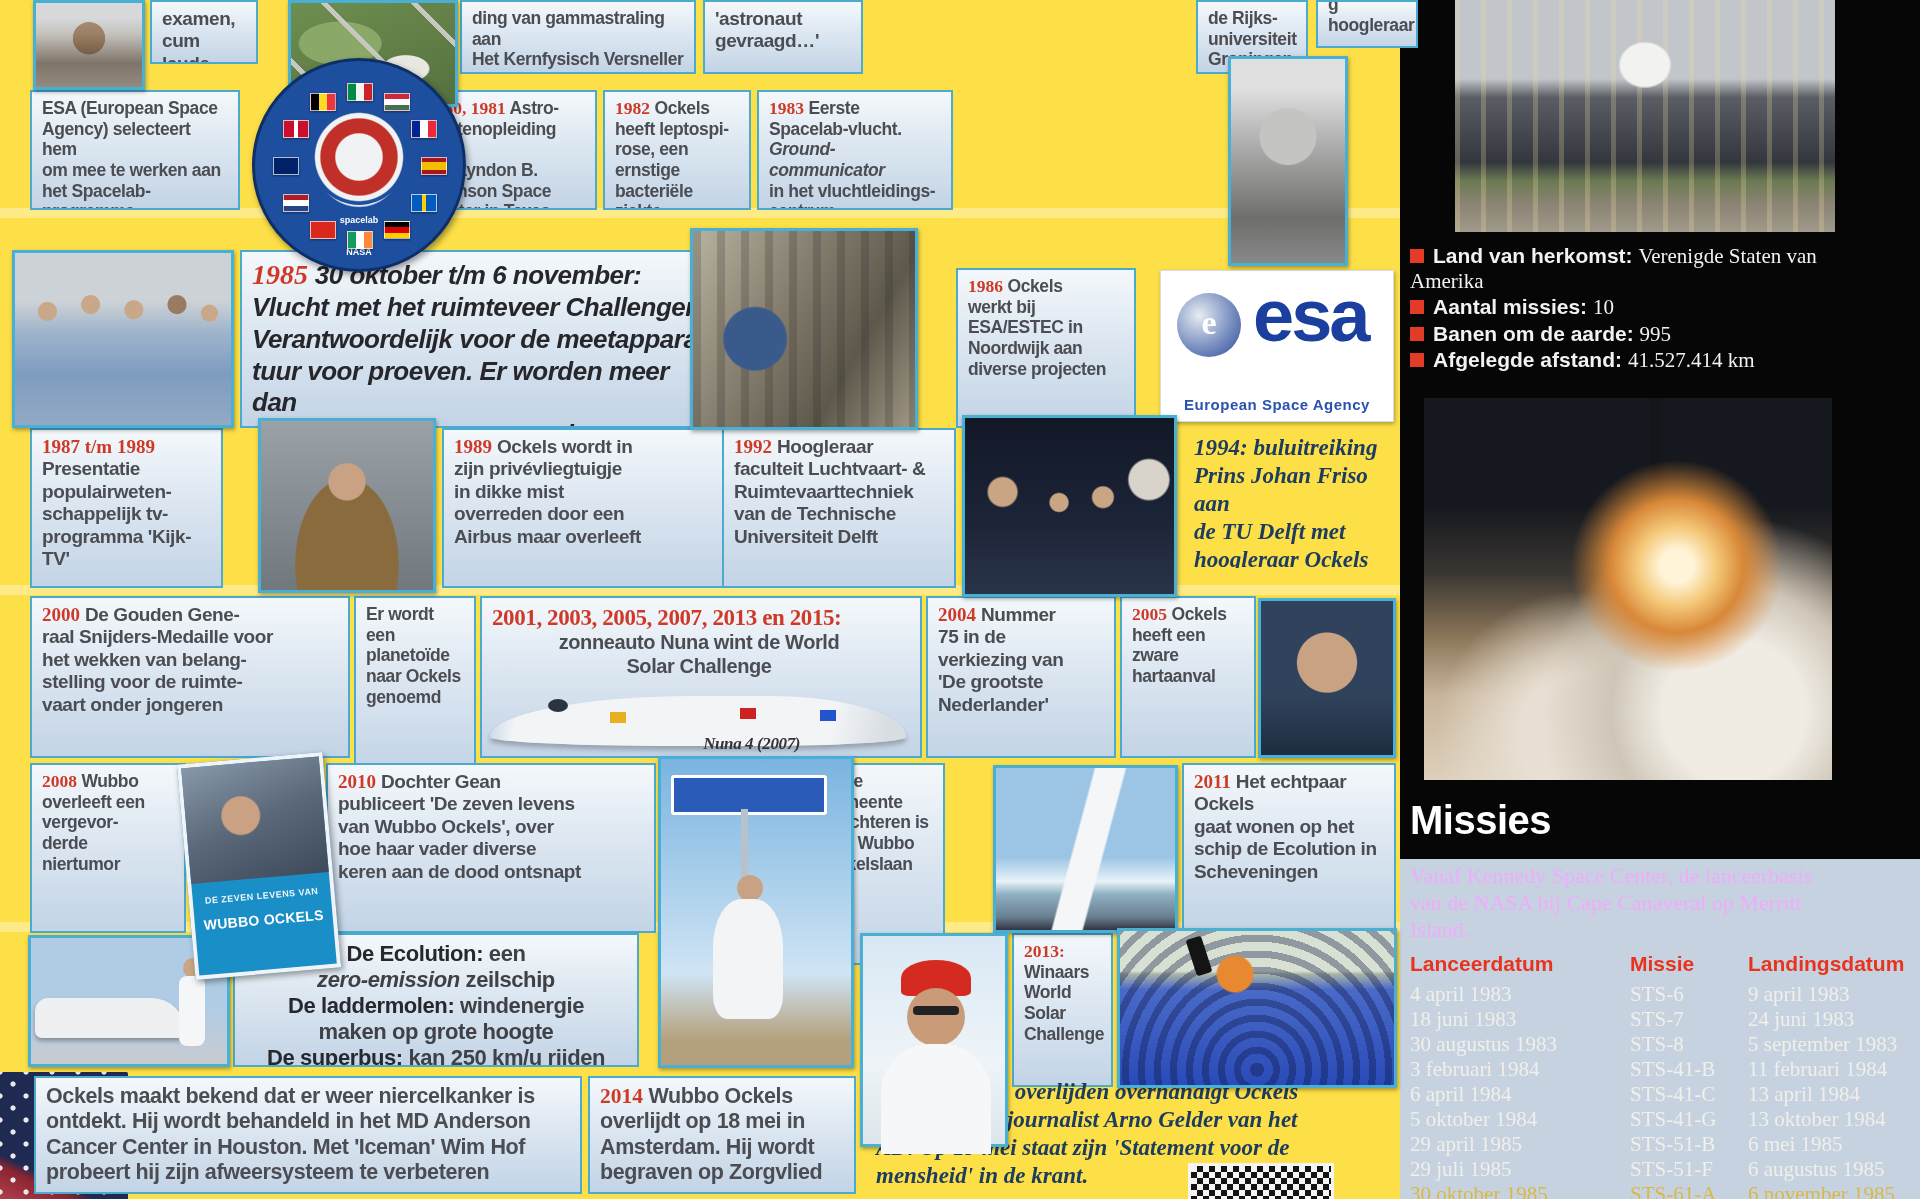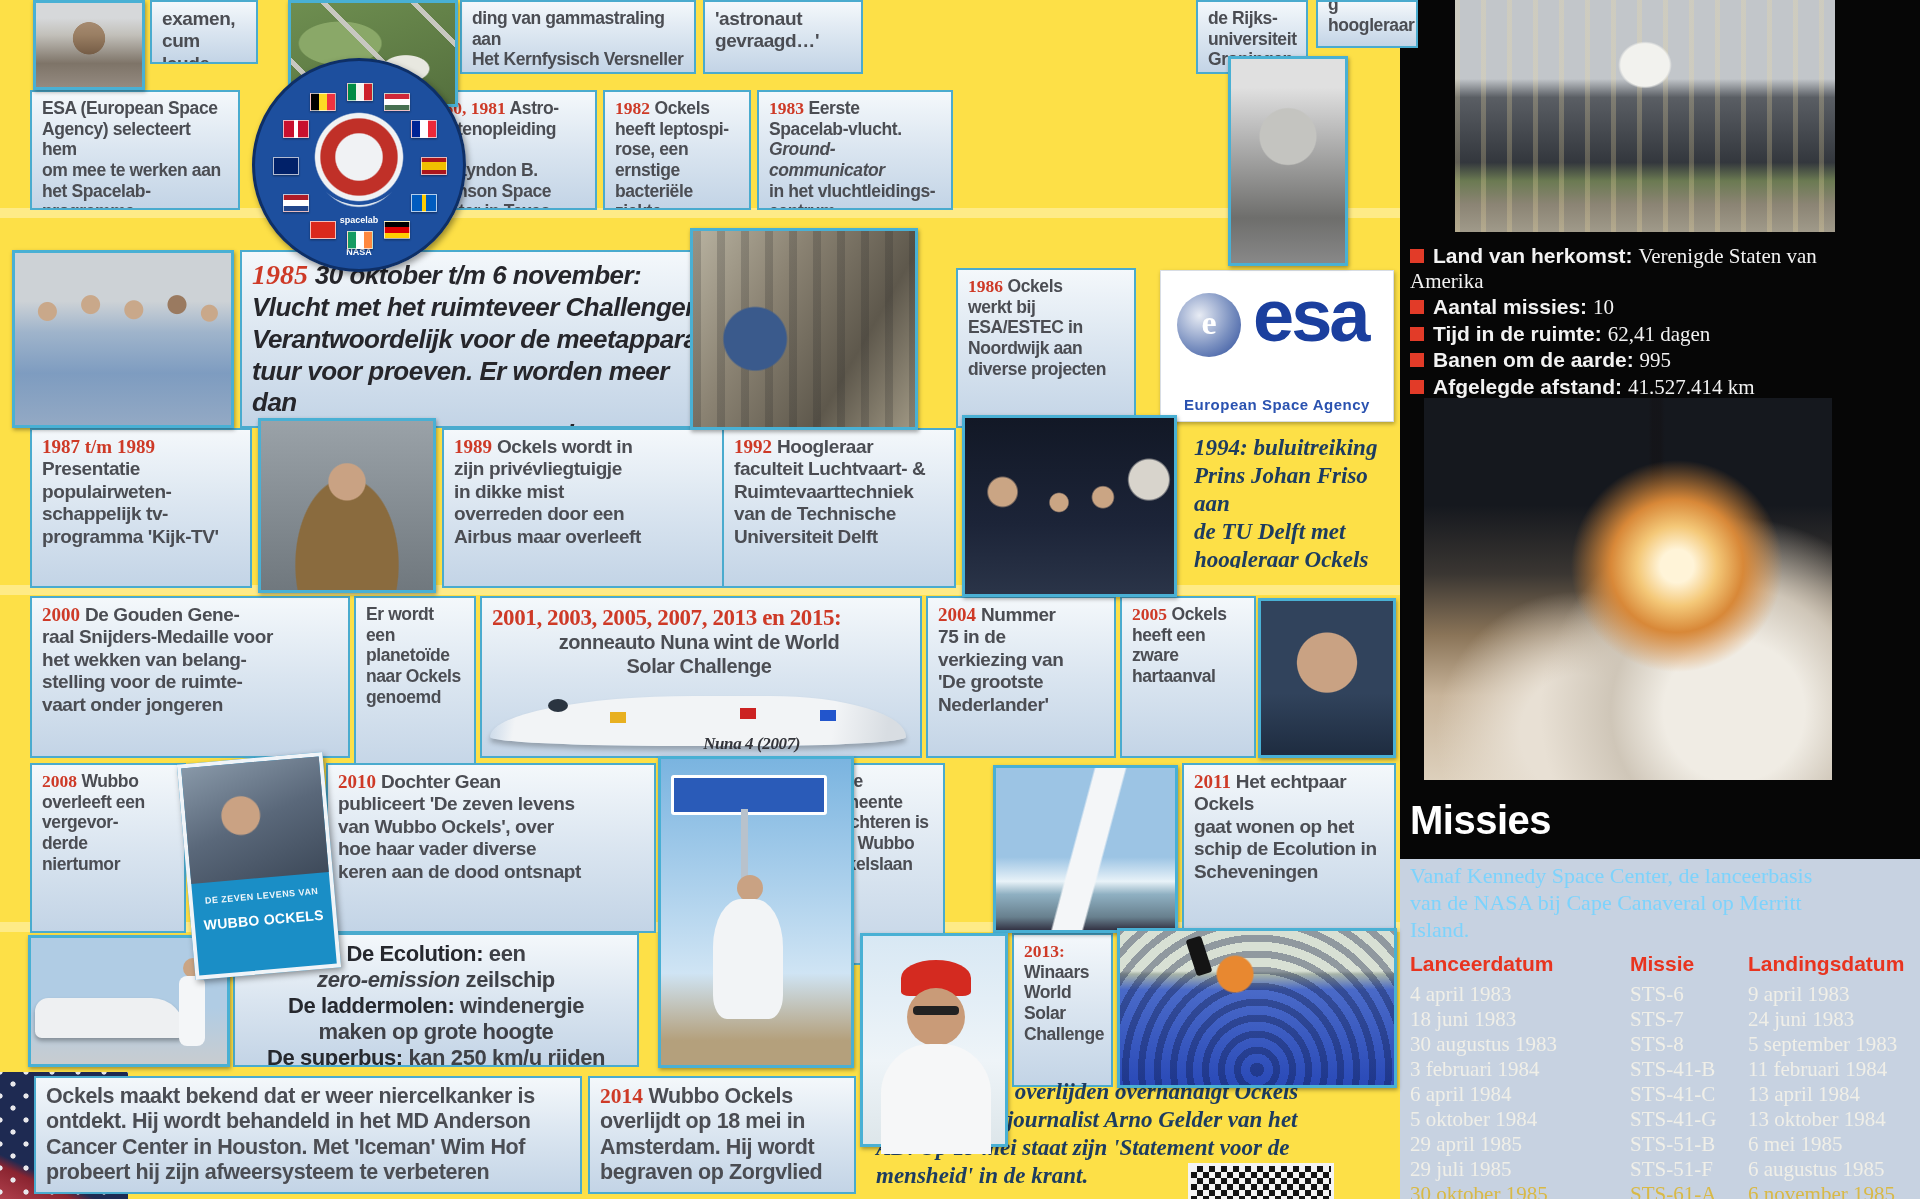--- a/index.html
+++ b/index.html
@@ -149,21 +149,21 @@
       radial-gradient(circle at 62% 44%,#fff4d8 0 5%,#f4c878 12%,#d88838 20%,transparent 32%),
       radial-gradient(circle at 76% 82%,#f0ece4 0 16%,#cfc6b8 28%,transparent 44%),
       radial-gradient(circle at 38% 88%,#e8e0d4 0 14%,transparent 34%),
       linear-gradient(90deg,transparent 0 55%,rgba(20,20,24,.8) 56% 58%,transparent 59%),
       linear-gradient(180deg,#15181e 0 28%,#3a3632 46%,#8a7458 62%,#c8b49a 78%,#ddd0bc);}
   .stat{font-size:21px;line-height:23.5px;color:#f2f2f2;margin-bottom:2px;}
   .bullet{display:inline-block;width:14px;height:14px;background:#e23b28;margin-right:9px;}
   .slabel{font-weight:bold;}
   .sval{font-family:"Liberation Serif",serif;font-weight:normal;}
   .mtitle{position:absolute;color:#fff;font-size:40px;font-weight:bold;letter-spacing:-0.5px;}
-  .mintro{position:absolute;color:#7dd3fc;font-family:"Liberation Serif",serif;font-size:22px;
+  .mintro{position:absolute;color:#f0abfc;font-family:"Liberation Serif",serif;font-size:22px;
       line-height:27px;white-space:pre-line;}
   .mtable{position:absolute;width:508px;}
   .thead{display:flex;font-weight:bold;color:#e8341f;font-size:21px;margin-bottom:6px;}
   .trow{display:flex;font-family:"Liberation Serif",serif;font-size:21px;line-height:25px;color:#f0efe8;justify-content:flex-end;}
   .c0{width:220px;} .c1{width:118px;} .c2{flex:1;}
   .hl{color:#d9b945;}
 </style>
 </head>
 <body>
 
@@ -243,21 +243,21 @@
 Noordwijk aan
 diverse projecten</span></div>
     <div class="esabox" style="left:1160px;top:270px;width:234px;height:152px">
       <div class="esaball">
           <span>e</span>
         </div>
       <div class="esaword">esa</div>
       <div class="esacap">European Space Agency</div>
     </div>
 
-    <div class="box" style="left:30px;top:428px;width:222px;height:160px"><span class="yr">1987 t/m 1989</span> <span class="bt">
+    <div class="box" style="left:30px;top:428px;width:193px;height:160px"><span class="yr">1987 t/m 1989</span> <span class="bt">
 Presentatie
 populairweten-
 schappelijk tv-
 programma 'Kijk-TV'</span></div>
     <div class="ph ph-kijktv" style="left:258px;top:418px;width:178px;height:175px"></div>
     <div class="box" style="left:442px;top:428px;width:304px;height:160px"><span class="yr">1989</span> <span class="bt">Ockels wordt in
 zijn privévliegtuigje
 in dikke mist
 overreden door een
 Airbus maar overleeft</span></div>
@@ -377,21 +377,20 @@
 mensheid' in de krant.</span></div>
     <div class="qr" style="left:1188px;top:1163px;width:140px;height:36px"></div>
   </div>
 
   <div class="sb">
     <div class="ph ph-crawler" style="left:55px;top:0;width:380px;height:232px"></div>
 
     <div style="position:absolute;left:10px;top:244px;width:410px">
       <div class="stat"><span class="bullet"></span><span class="slabel">Land van herkomst:</span> <span class="sval">Verenigde Staten van Amerika</span></div>
       <div class="stat"><span class="bullet"></span><span class="slabel">Aantal missies:</span> <span class="sval">10</span></div>
-      <div class="stat"><span class="bullet"></span><span class="slabel">Tijd in de ruimte:</span> <span class="sval">62,41 dagen</span></div>
       <div class="stat"><span class="bullet"></span><span class="slabel">Banen om de aarde:</span> <span class="sval">995</span></div>
       <div class="stat"><span class="bullet"></span><span class="slabel">Afgelegde afstand:</span> <span class="sval">41.527.414 km</span></div>
     </div>
 
     <div class="ph-launch" style="left:24px;top:398px;width:408px;height:382px"></div>
 
     <div class="mtitle" style="left:10px;top:798px">Missies</div>
     <div class="mintro" style="left:10px;top:862px;width:495px">Vanaf Kennedy Space Center, de lanceerbasis
 van de NASA bij Cape Canaveral op Merritt
 Island.</div>

